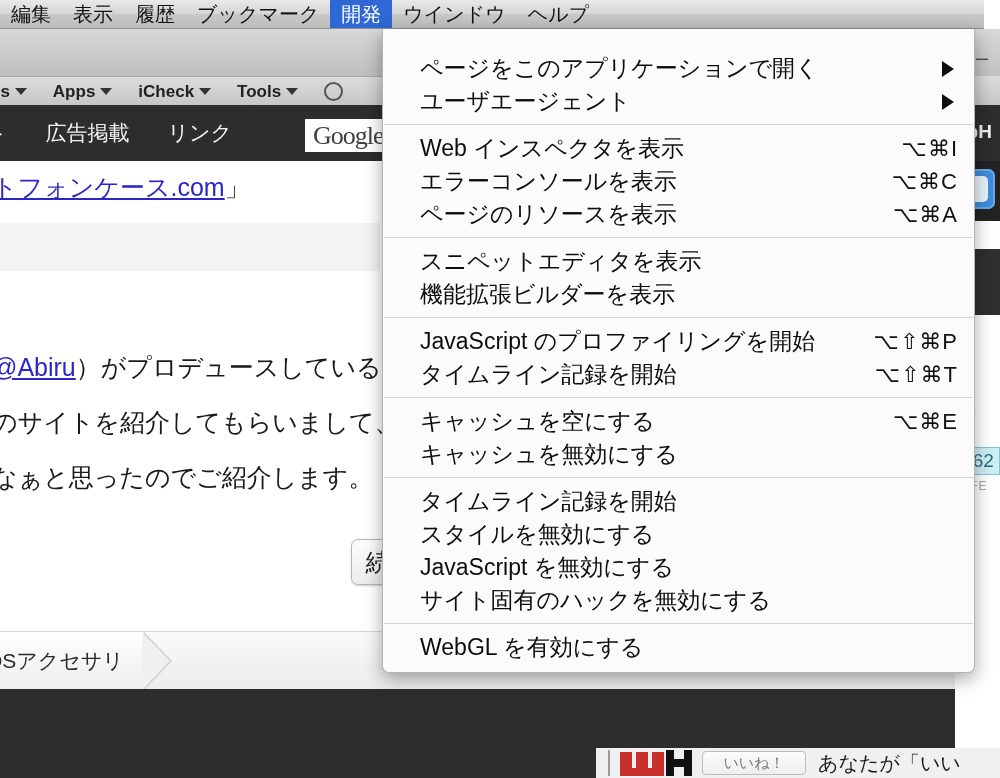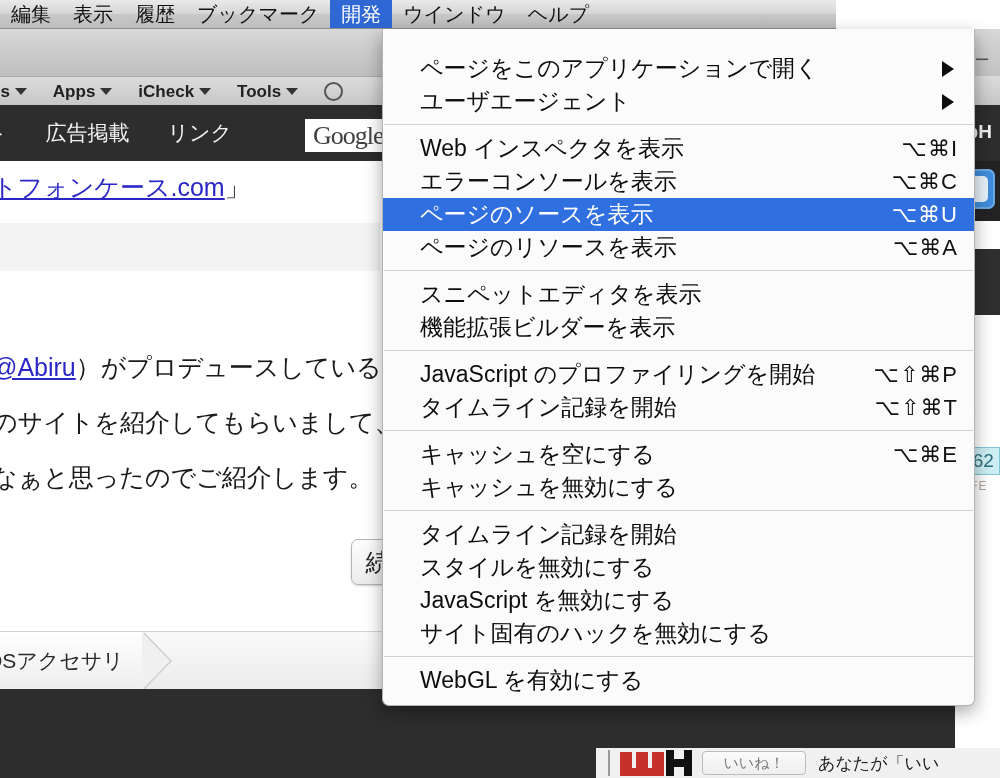--- a/index.html
+++ b/index.html
@@ -223,26 +223,26 @@
   }
   .fb-like-btn {
     width: 104px; height: 24px;
     border: 1px solid #bcbcbc; border-radius: 4px;
     background: linear-gradient(to bottom,#fbfbfb,#eeeeee);
     display: flex; align-items: center; justify-content: center;
     font-size: 15px; color: #7a7a7a;
     box-sizing: border-box;
     margin-right: 12px;
   }
-  .fb-caption { font-size: 17px; color: #1a1a1a; white-space: nowrap; }
+  .fb-caption { font-size: 20px; color: #1a1a1a; white-space: nowrap; }
 
   
   #menubar {
     position: absolute; left: 0; top: 0;
-    width: 836px; height: 29px;
+    width: 984px; height: 29px;
     background: linear-gradient(to bottom, #e9e9e9 0%, #d6d6d6 48%, #c8c8c8 52%, #bdbdbd 100%);
     border-bottom: 1px solid #8f8f8f;
     display: flex; align-items: stretch;
     box-sizing: border-box;
   }
   .mb-item {
     display: flex; align-items: center;
     padding: 0 11px;
     font-size: 20px; color: #111;
     white-space: nowrap;
@@ -407,25 +407,20 @@
       <div class="menu-row">
         <span class="menu-label">Web インスペクタを表示</span>
         <span class="menu-spacer"></span>
         <span class="menu-shortcut">⌥⌘I</span>
       </div>
       <div class="menu-row">
         <span class="menu-label">エラーコンソールを表示</span>
         <span class="menu-spacer"></span>
         <span class="menu-shortcut">⌥⌘C</span>
       </div>
-      <div class="menu-row selected">
-        <span class="menu-label">ページのソースを表示</span>
-        <span class="menu-spacer"></span>
-        <span class="menu-shortcut">⌥⌘U</span>
-      </div>
       <div class="menu-row">
         <span class="menu-label">ページのリソースを表示</span>
         <span class="menu-spacer"></span>
         <span class="menu-shortcut">⌥⌘A</span>
       </div>
       <div class="menu-sep"></div>
       <div class="menu-row">
         <span class="menu-label">スニペットエディタを表示</span>
         <span class="menu-spacer"></span>
       </div>

